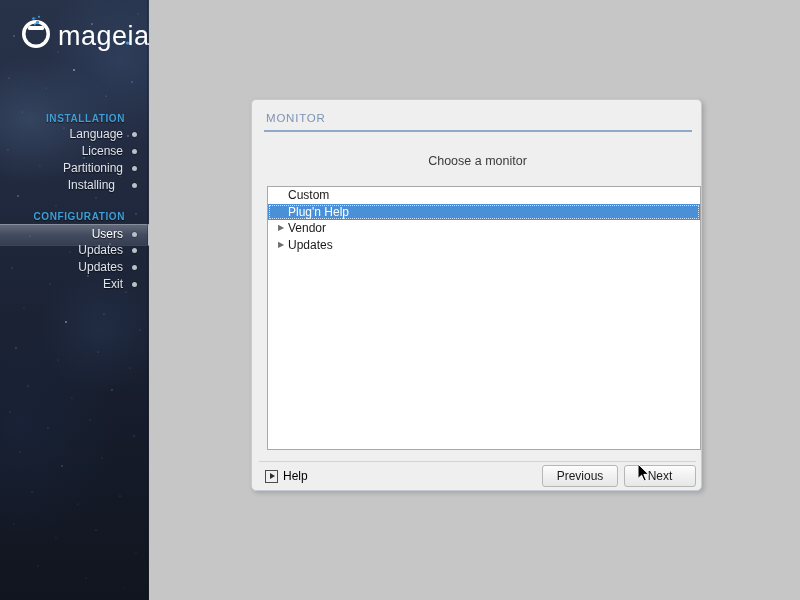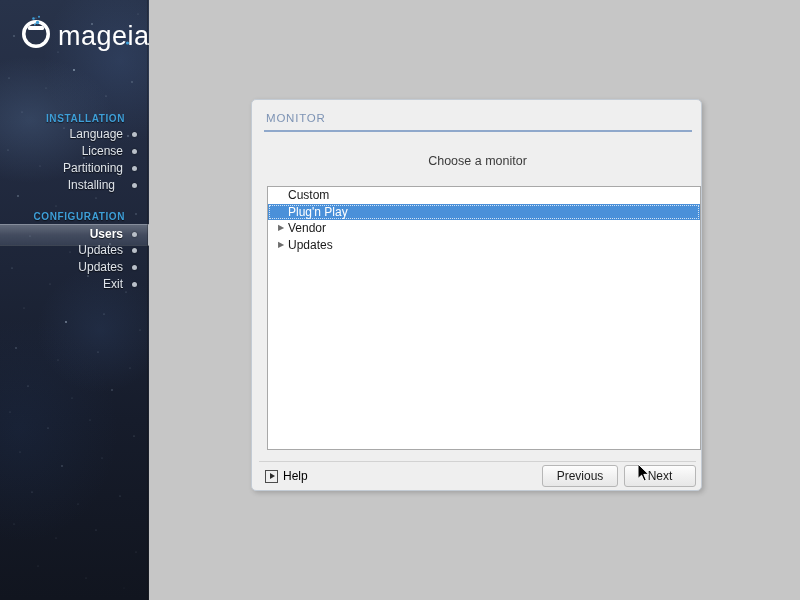--- a/index.html
+++ b/index.html
@@ -349,21 +349,21 @@
     <div class="nav-item" style="top:177px;gap:8px;">
       <span class="nav-label">Installing</span>
       <span class="nav-dot"></span>
     </div>
 
     <div class="nav-head" style="top:211px;">CONFIGURATION</div>
 
     <div id="current-bar" style="top:224px;"></div>
     <div id="current-arrow" style="top:224px;"></div>
 
-    <div class="nav-item current" style="top:226px;font-weight:bold;">
+    <div class="nav-item current" style="top:226px;">
       <span class="nav-label">Users</span>
       <span class="nav-dot"></span>
     </div>
     <div class="nav-item" style="top:242px;">
       <span class="nav-label">Updates</span>
       <span class="nav-dot"></span>
     </div>
     <div class="nav-item" style="top:259px;">
       <span class="nav-label">Updates</span>
       <span class="nav-dot"></span>
@@ -384,21 +384,21 @@
 
       <div id="prompt">Choose a monitor</div>
 
       <div id="listbox">
         <div class="row noexp">
           <span class="expander">▶</span>
           <span class="row-label">Custom</span>
         </div>
         <div class="row noexp selected">
           <span class="expander">▶</span>
-          <span class="row-label">Plug'n Play</span>
+          <span class="row-label">Plug'n Help</span>
         </div>
         <div class="row">
           <span class="expander">▶</span>
           <span class="row-label">Vendor</span>
         </div>
         <div class="row">
           <span class="expander">▶</span>
           <span class="row-label">Updates</span>
         </div>
       </div>

